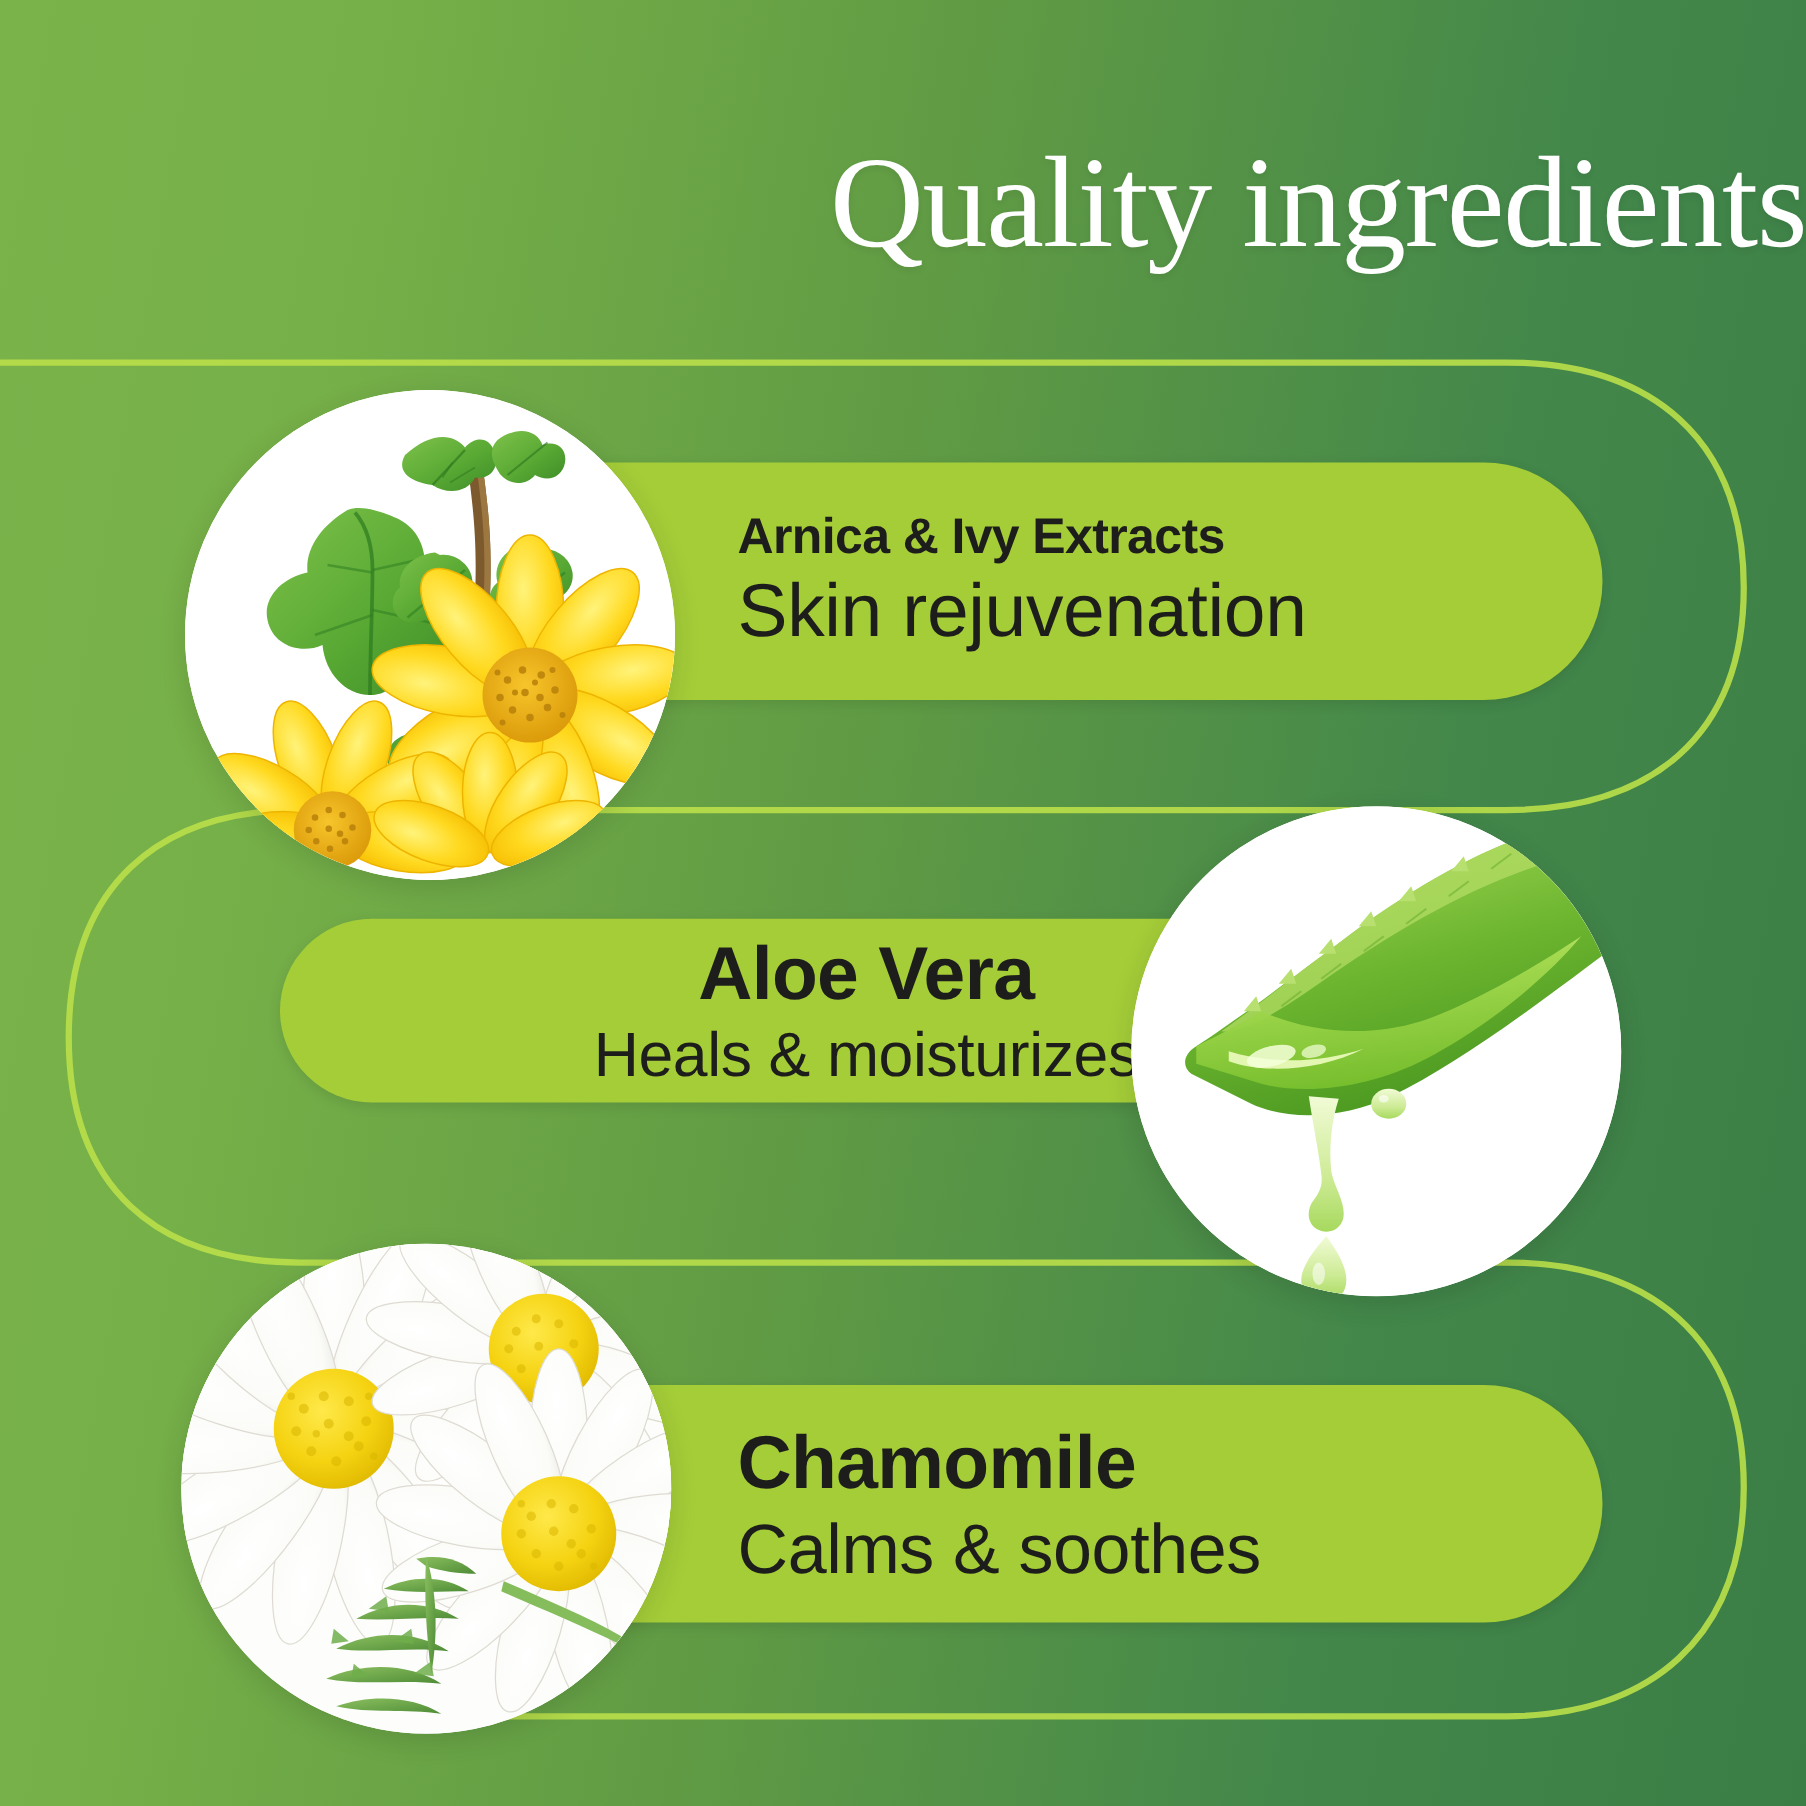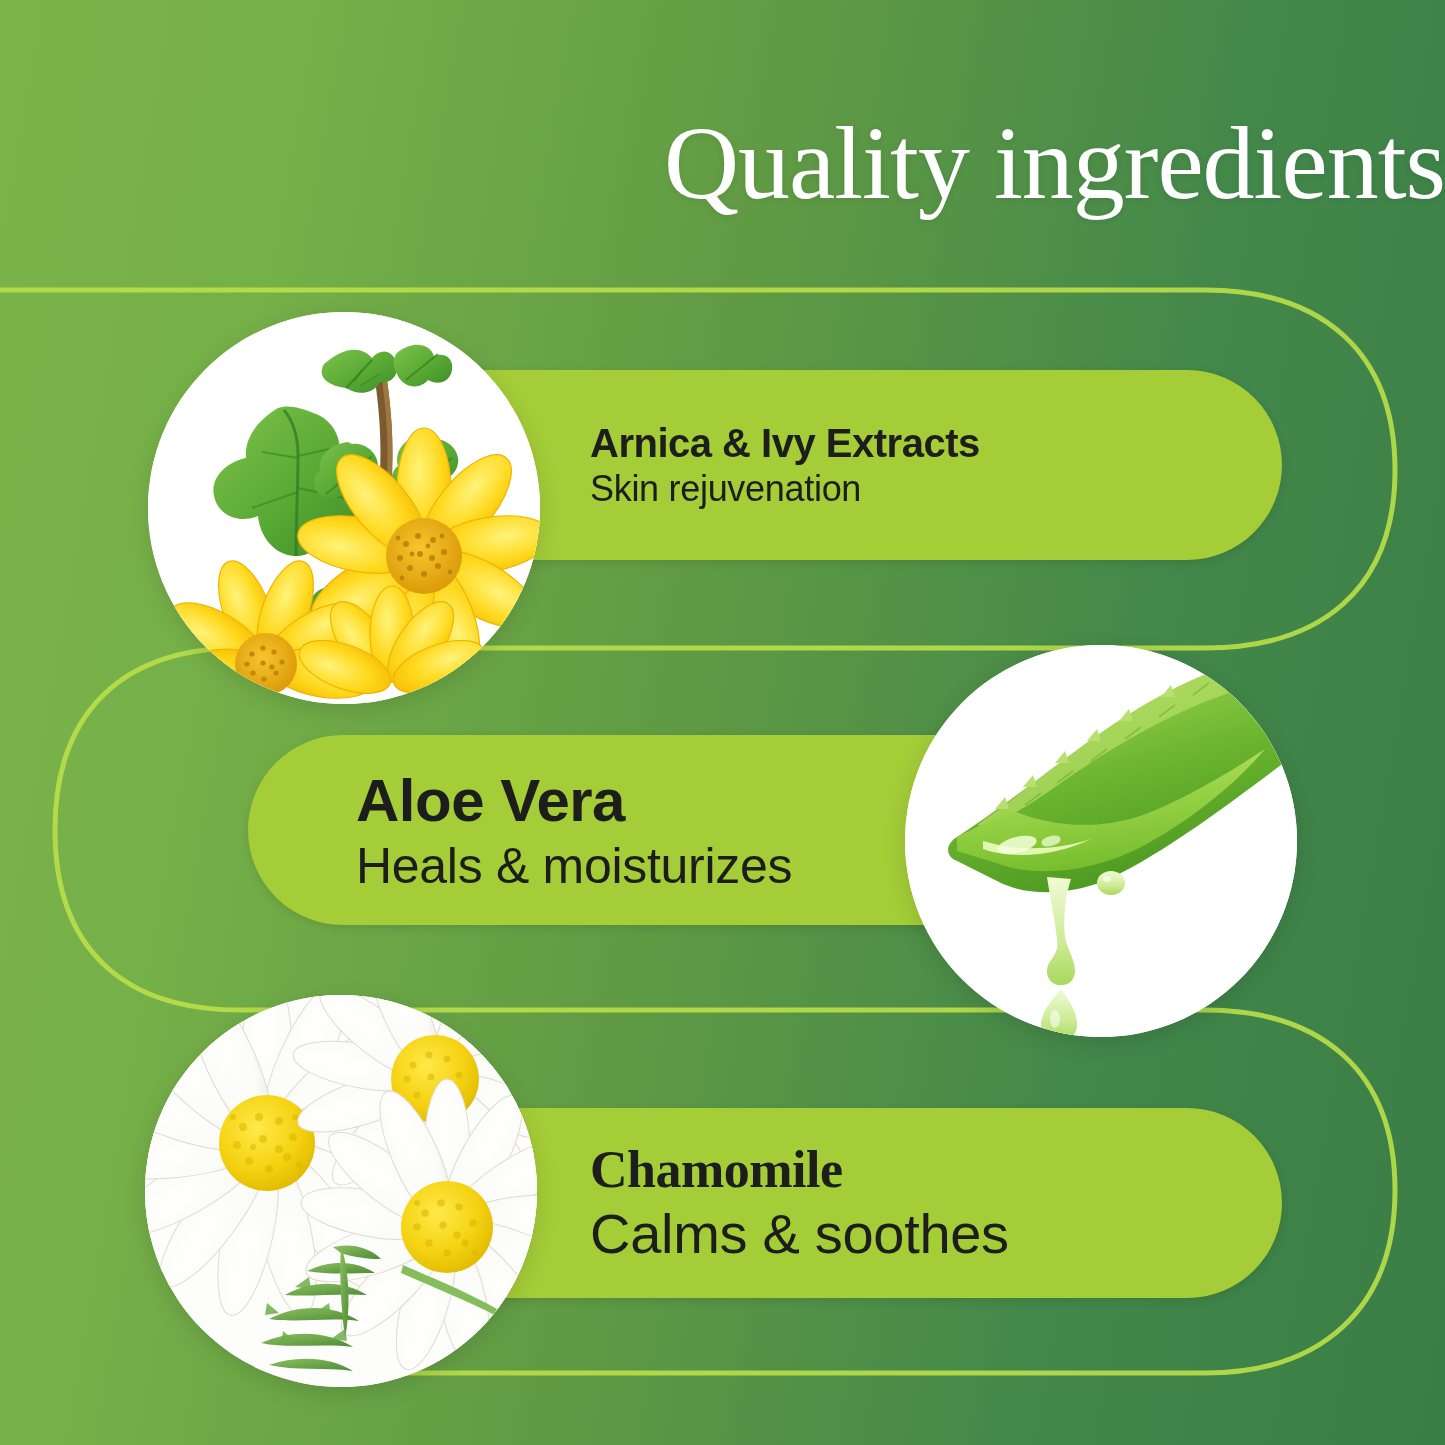--- a/index.html
+++ b/index.html
@@ -63,38 +63,39 @@
     white-space: nowrap;
   }
 
   #pill-arnica {
     left: 322px; top: 370px; width: 960px; height: 190px;
     border-radius: 95px;
     padding-left: 268px;
     box-sizing: border-box;
   }
   #pill-arnica .pill-title { font-size: 40px; margin-bottom: 2px; }
-  #pill-arnica .pill-sub   { font-size: 36px; }
+  #pill-arnica .pill-sub   { font-size: 60px; }
 
   #pill-aloe {
-    left: 248px; top: 735px; width: 830px; height: 190px;
+    left: 224px; top: 735px; width: 830px; height: 147px;
     border-radius: 95px;
     padding-left: 108px;
     box-sizing: border-box;
+    text-align: center;
   }
   #pill-aloe .pill-title { font-size: 60px; margin-bottom: 2px; }
   #pill-aloe .pill-sub   { font-size: 50px; }
 
   #pill-chamomile {
     left: 322px; top: 1108px; width: 960px; height: 190px;
     border-radius: 95px;
     padding-left: 268px;
     box-sizing: border-box;
   }
-  #pill-chamomile .pill-title { font-size: 52px; margin-bottom: 2px; font-family: Liberation Serif, serif; }
+  #pill-chamomile .pill-title { font-size: 60px; margin-bottom: 2px; }
   #pill-chamomile .pill-sub   { font-size: 56px; }
 
   
   .photo {
     position: absolute;
     border-radius: 50%;
     background: #ffffff;
     overflow: hidden;
     box-shadow: 0 6px 22px rgba(0,0,0,.12);
   }

